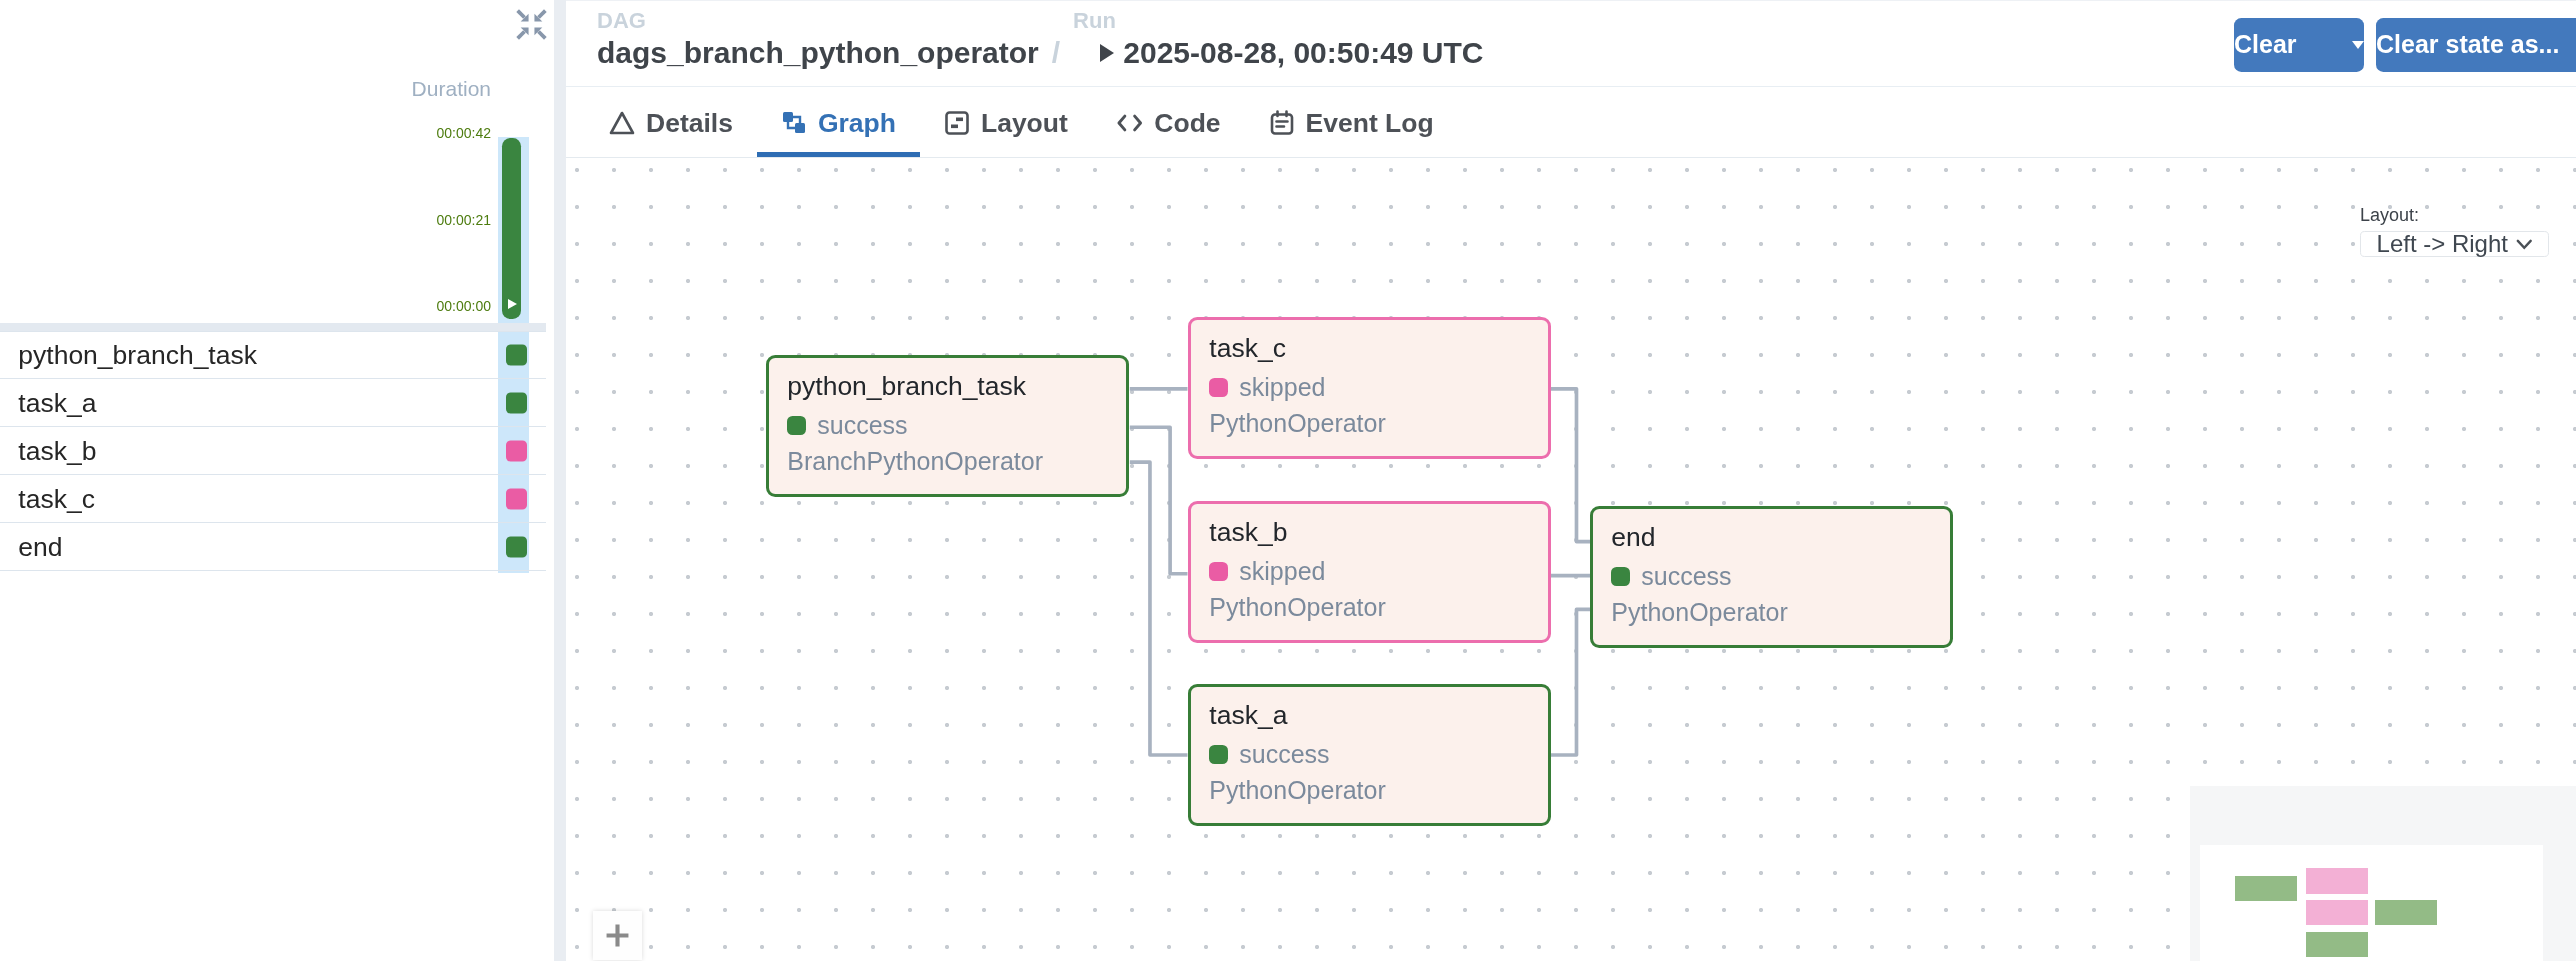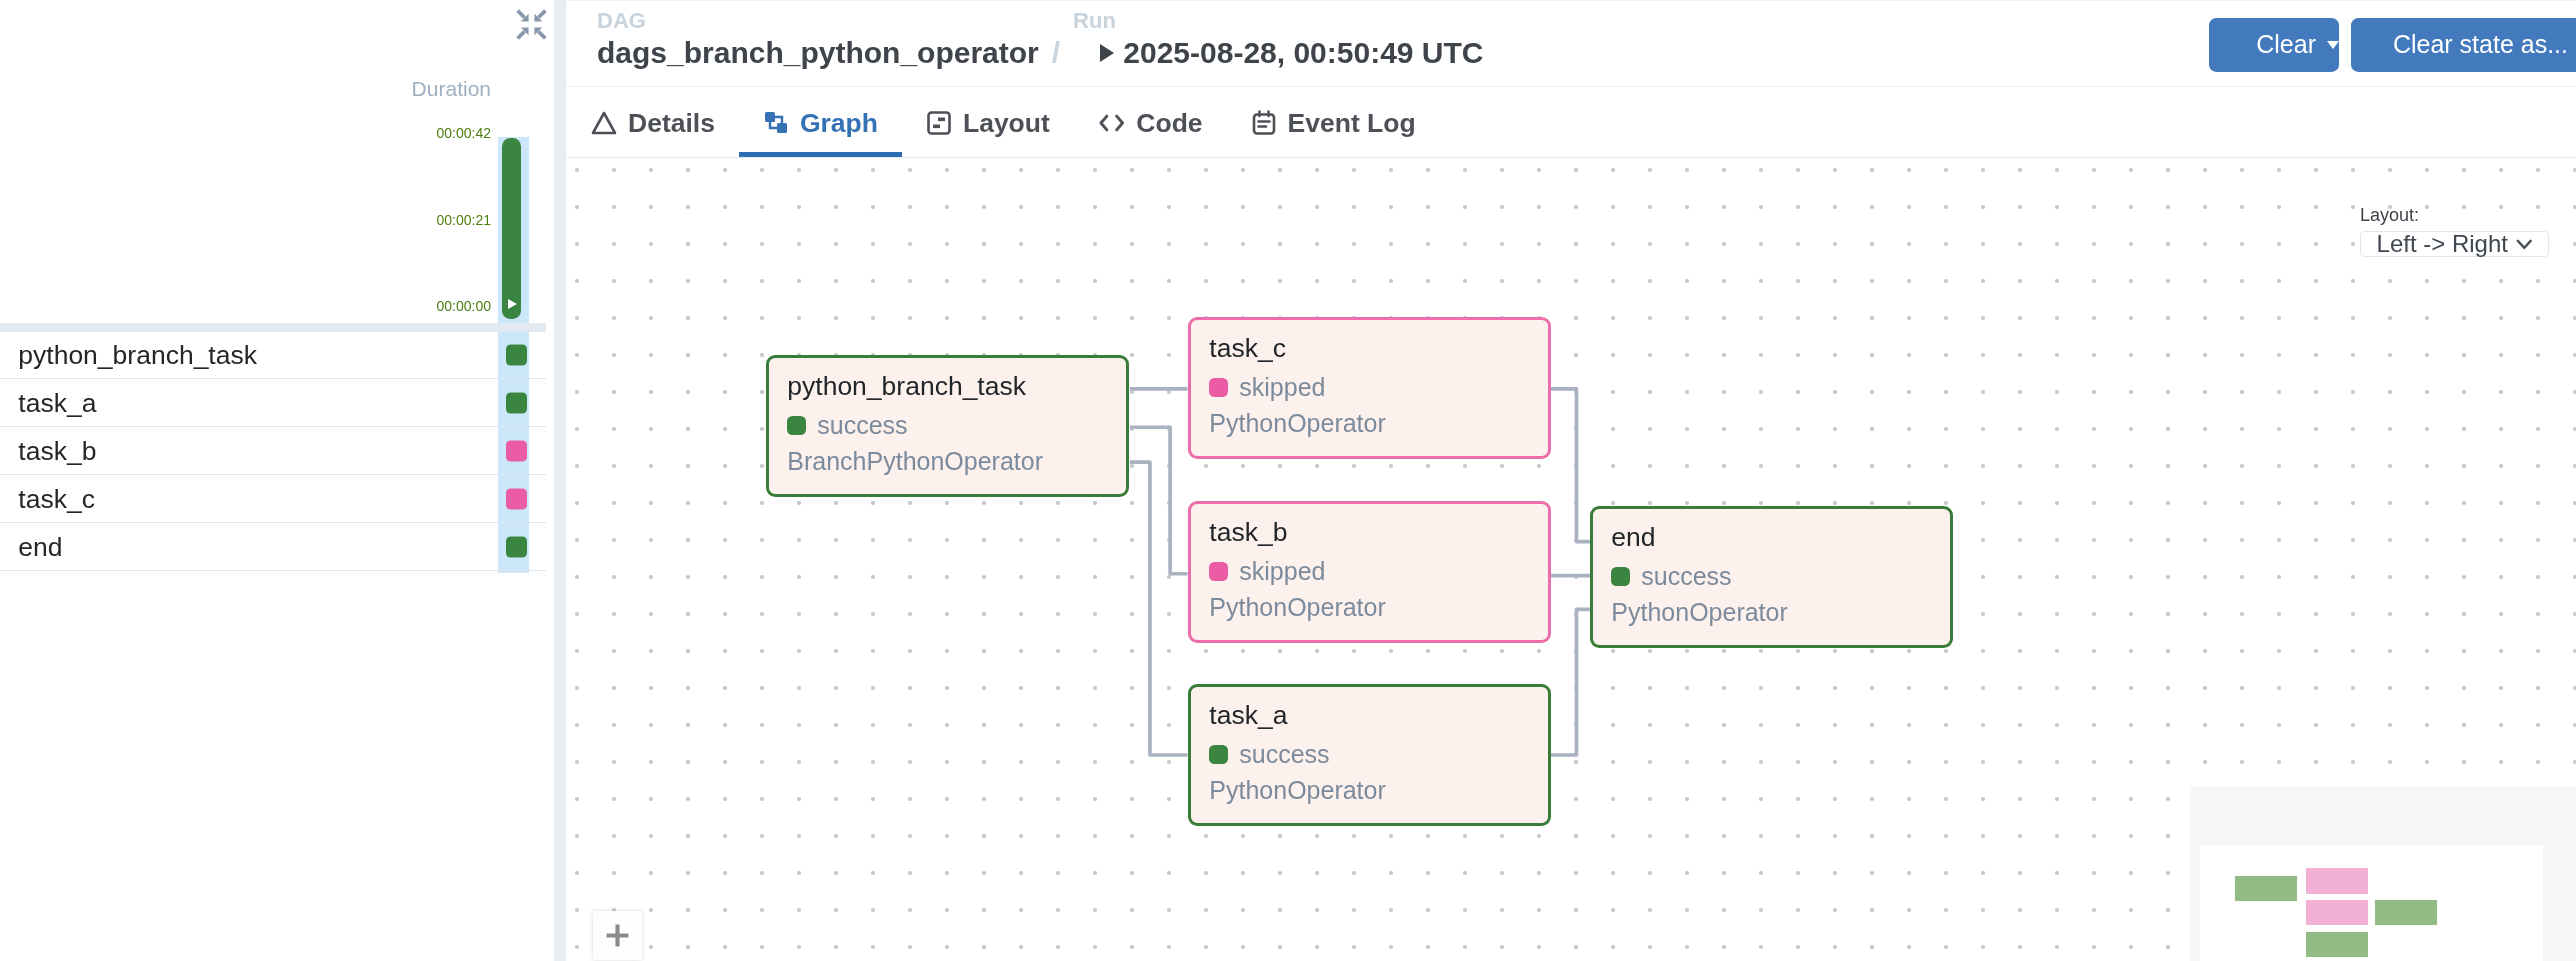--- a/index.html
+++ b/index.html
@@ -40,29 +40,29 @@
   .breadcrumb { position:absolute; left:31px; top:7.3px; display:flex; align-items:flex-start; }
   .bc-col { display:flex; flex-direction:column; }
   .bc-label { font-size:22px; font-weight:bold; color:#c9d3dc; margin-bottom:1.8px; }
   .bc-value { font-size:30px; font-weight:bold; color:#3f444a; white-space:nowrap; }
   .bc-sep { font-size:30px; font-weight:bold; color:#c9d3dc; align-self:flex-end; margin:0 13px; }
   .run-value { display:flex; align-items:center; gap:9.2px;padding-left:27px; }
   .play-icon { width:0; height:0; border-left:14.6px solid #3f444a;
                border-top:9.2px solid transparent; border-bottom:9.2px solid transparent; }
 
   .btn { position:absolute; top:16.5px; height:54px; border:none; border-radius:7.3px;
-         background:#4379bd; color:#fff; font-family:inherit; font-size:25px; font-weight:normal;
-         display:flex; align-items:center; justify-content:flex-end; cursor:pointer; }
+         background:#4379bd; color:#fff; font-family:inherit; font-size:25px; font-weight:bold;
+         display:flex; align-items:center; justify-content:space-between; cursor:pointer;margin-left:25px; }
   .btn-clear { left:1643px; width:130px; }
   .btn-mark  { left:1785px; width:240px; }
   .btn-caret { width:0; height:0; border-top:8.2px solid #fff;
                border-left:6.4px solid transparent; border-right:6.4px solid transparent; margin-left:11px; }
 
   .tabbar { position:absolute; left:0; top:89px; width:2010px; height:69px;
-            border-bottom:1.8px solid #e4eaef; display:flex; align-items:stretch; padding-left:1px; }
+            border-bottom:1.8px solid #e4eaef; display:flex; align-items:stretch; padding-left:19px; }
   .tab { display:flex; align-items:center; gap:11px; padding:5.5px 24px 0 24px;
          font-size:26.5px; font-weight:bold; color:#4d5157; cursor:pointer;
          border-bottom:5.5px solid transparent; white-space:nowrap; }
   .tab.active { color:#3471b5; border-bottom-color:#2e6db4;align-items:center; }
   .tab svg { flex:none; }
 
   
   .canvas { position:absolute; left:0; top:159px; width:2010px; height:802px; background:#fff;
             background-image:radial-gradient(circle at 11px 11px, #c6cbd1 1.8px, transparent 2.4px);
             background-size:37px 37px; }

